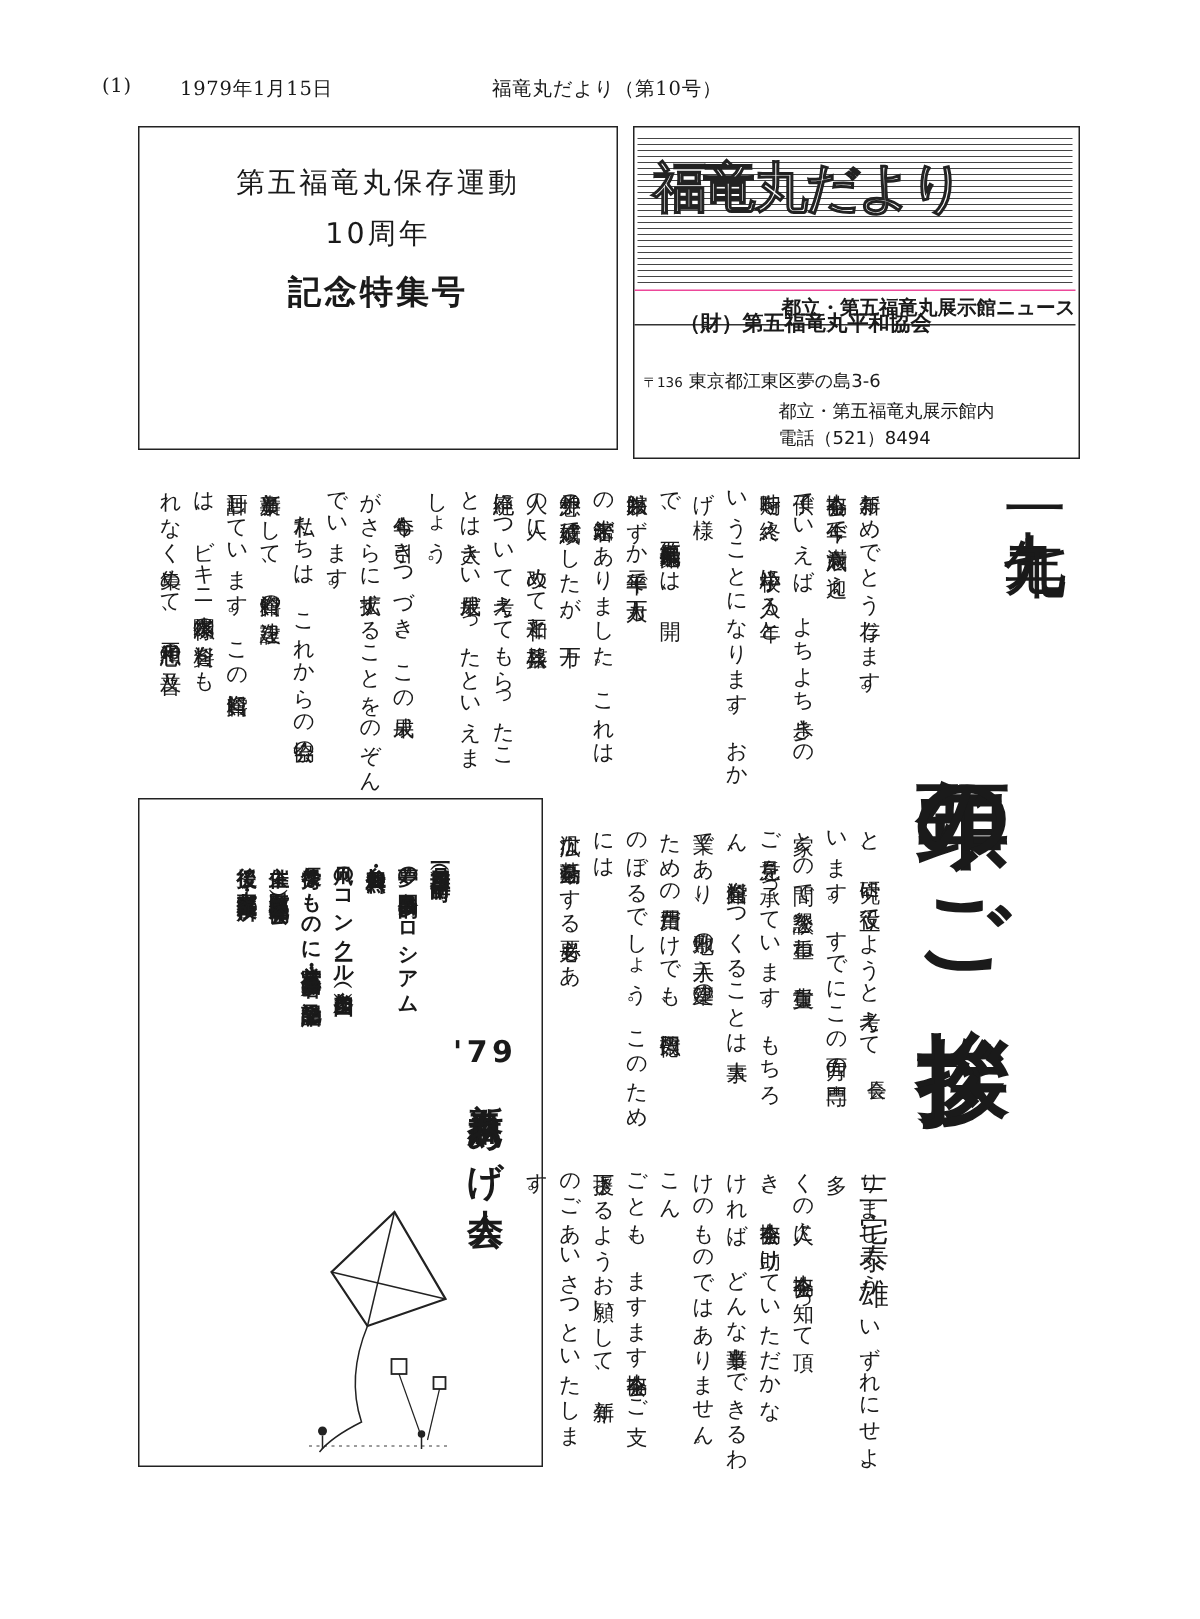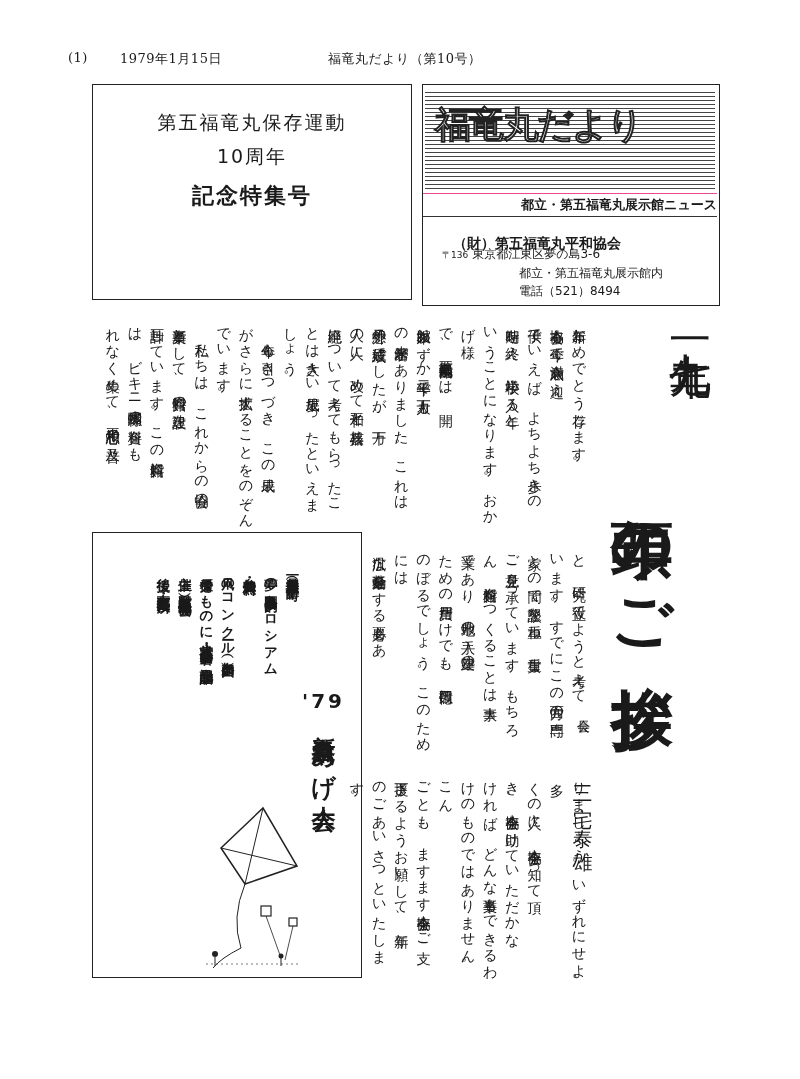--- a/index.html
+++ b/index.html
@@ -18,23 +18,23 @@
   #commem .ln.big { font-size: 22px; font-weight: bold; margin-top: 6px; }
 
   
   #masthead { left: 422px; top: 84px; width: 296px; height: 220px; }
   #mast-title { position: absolute; left: 2px; top: 4px; width: 290px; height: 100px;
     background: repeating-linear-gradient(to bottom, #fff 0 3px, #444 3px 4px); }
   #mast-title span { position: absolute; left: 10px; top: 12px; font-size: 36px; font-family: Liberation Serif, serif;
     color: #fff; -webkit-text-stroke: 2px #222; letter-spacing: -2px; }
   #mast-sub { position: absolute; left: 0; top: 108px; width: 294px; text-align: right; font-size: 13px; font-weight: bold;
     font-family: "DejaVu Sans", sans-serif; border-top: 1px solid #ec4899; border-bottom: 1px solid #333; padding: 2px 0; }
-  #mast-org { position: absolute; left: 30px; top: 150px; font-size: 14px; font-weight: bold; font-family: "DejaVu Sans", sans-serif; }
+  #mast-org { position: absolute; left: 30px; top: 122px; font-size: 14px; font-weight: bold; font-family: "DejaVu Sans", sans-serif; }
   #mast-addr { position: absolute; left: 6px; top: 160px; font-size: 12px; line-height: 18px; font-family: "DejaVu Sans", sans-serif; }
-  #mast-addr .zip { font-size: 9px; margin-right: 4px; margin-left: 13px; }
+  #mast-addr .zip { font-size: 9px; margin-right: 4px; }
 
   
   .col-text { position: absolute; writing-mode: vertical-rl; text-orientation: upright;
     font-size: 14.2px; line-height: 22.2px; letter-spacing: 0.6px; font-family: "DejaVu Sans", sans-serif; }
 
   
   #headline-year { left: 662px; top: 318px; font-size: 42px; font-family: "DejaVu Sans", sans-serif; letter-spacing: 2px; }
   #headline-main { left: 600px; top: 470px; font-size: 62px; font-weight: bold; font-family: "DejaVu Sans", sans-serif; letter-spacing: 6px; }
   #author-role { left: 574px; top: 710px; font-size: 13px; font-family: "DejaVu Sans", sans-serif; }
   #author-name { left: 570px; top: 770px; font-size: 20px; letter-spacing: 22px; font-family: "DejaVu Sans", sans-serif; }

